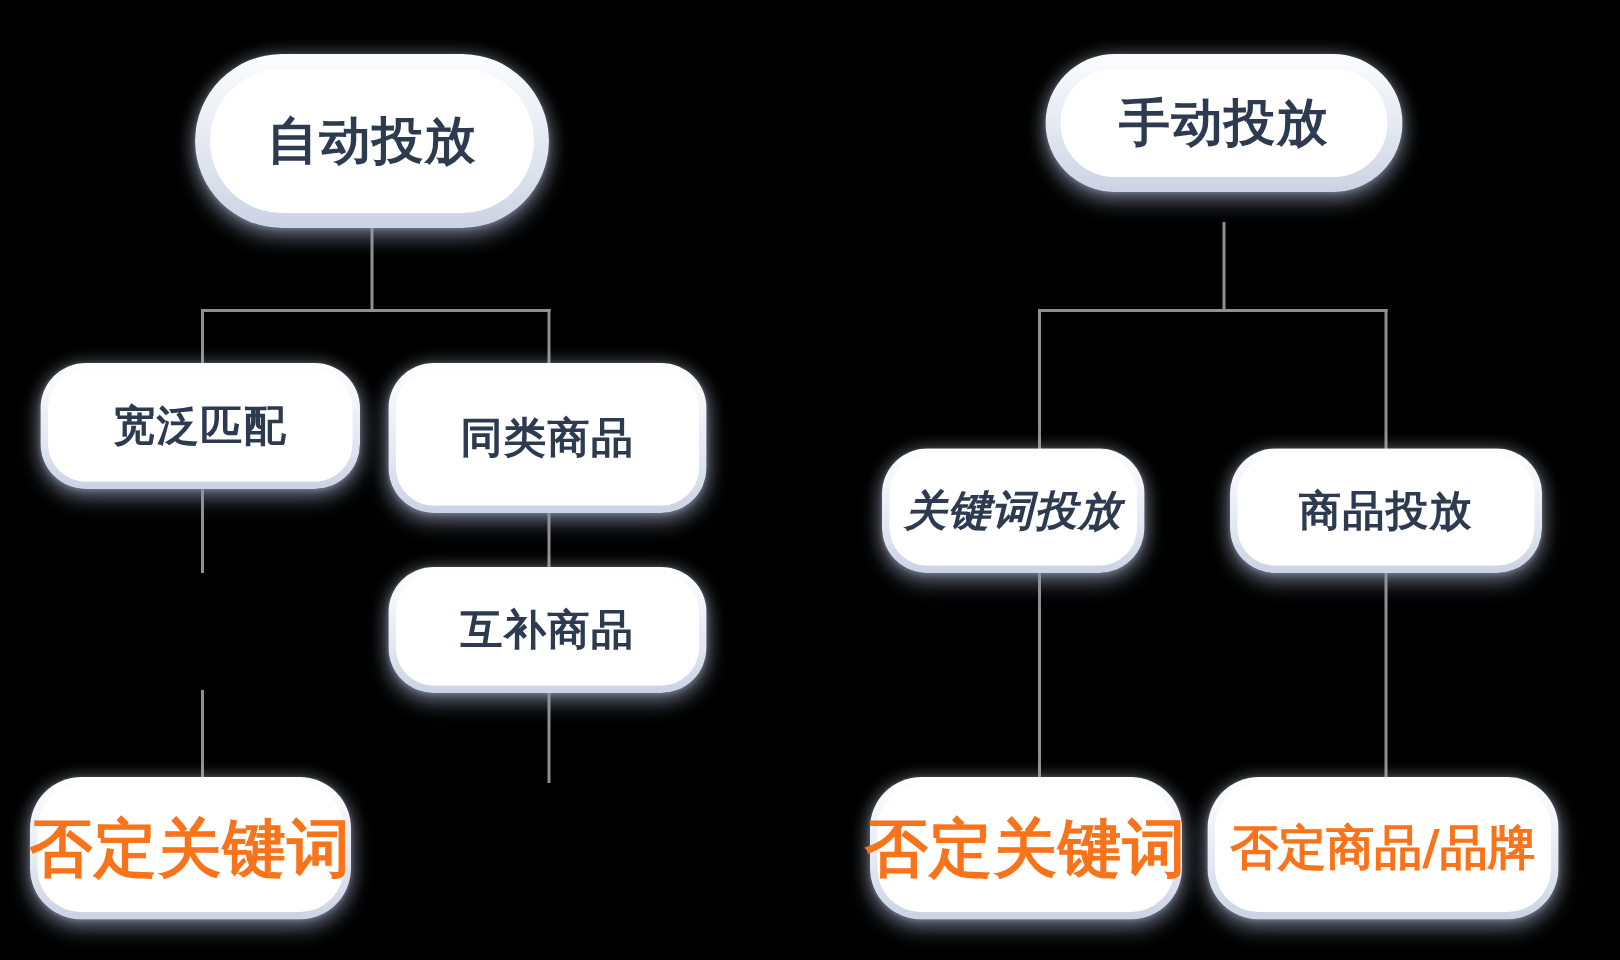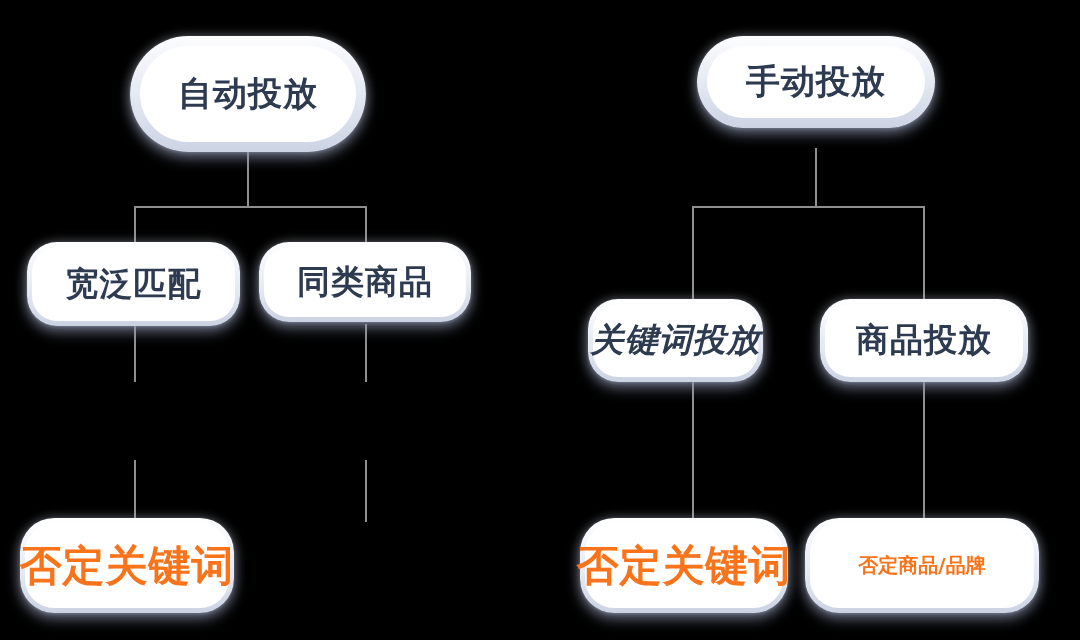--- a/index.html
+++ b/index.html
@@ -35,21 +35,21 @@
     z-index:1;
   }
   .node::before{
     content:"";
     position:absolute;inset:5px;
     background:var(--node-fill);
     border-radius:25px;
   }
   .node .node-label{
     position:relative;z-index:2;
-    font-size:33px;font-weight:700;
+    font-size:28px;font-weight:700;
     color:var(--text);
     letter-spacing:1px;
     white-space:nowrap;
   }
   
   .node.pill{
     border-radius:999px;
     background:linear-gradient(180deg,#fdfdfe 0%,#e2e7f1 55%,#ccd3e3 100%);
     font-family:Liberation Serif, serif;
   }
@@ -58,21 +58,21 @@
     border-radius:999px;
   }
   .node.pill .node-label{font-size:34px;}
   
   .node.negative{border-radius:34px;}
   .node.negative::before{border-radius:29px;}
   .node.negative .node-label{
     color:var(--accent);
     font-size:42px;
   }
-  .node.wide .node-label{font-size:20px;letter-spacing:0;}
+  .node.wide .node-label{font-size:32px;letter-spacing:0;}
 </style>
 </head>
 <body>
 
 <div class="stage">
 
   <div class="line" style="left:247px;top:148px;width:2px;height:60px;"></div>
   <div class="line" style="left:134px;top:206px;width:233px;height:2px;"></div>
   <div class="line" style="left:134px;top:206px;width:2px;height:40px;"></div>
   <div class="line" style="left:365px;top:206px;width:2px;height:40px;"></div>
@@ -89,25 +89,28 @@
   <div class="line" style="left:923px;top:380px;width:2px;height:142px;"></div>
 
   <div class="node pill" style="left:130px;top:36px;width:236px;height:116px;">
     <span class="node-label">自动投放</span>
   </div>
 
   <div class="node" style="left:27px;top:242px;width:213px;height:84px;">
     <span class="node-label">宽泛匹配</span>
   </div>
 
-  <div class="node" style="left:259px;top:242px;width:212px;height:80px;">
+  <div class="node" style="left:259px;top:242px;width:212px;height:100px;">
     <span class="node-label">同类商品</span>
   </div>
 
 
+  <div class="node" style="left:259px;top:378px;width:212px;height:84px;">
+    <span class="node-label">互补商品</span>
+  </div>
 
   <div class="node negative" style="left:20px;top:518px;width:214px;height:95px;">
     <span class="node-label">否定关键词</span>
   </div>
 
 
   <div class="node pill" style="left:697px;top:36px;width:238px;height:92px;">
     <span class="node-label">手动投放</span>
   </div>
 

